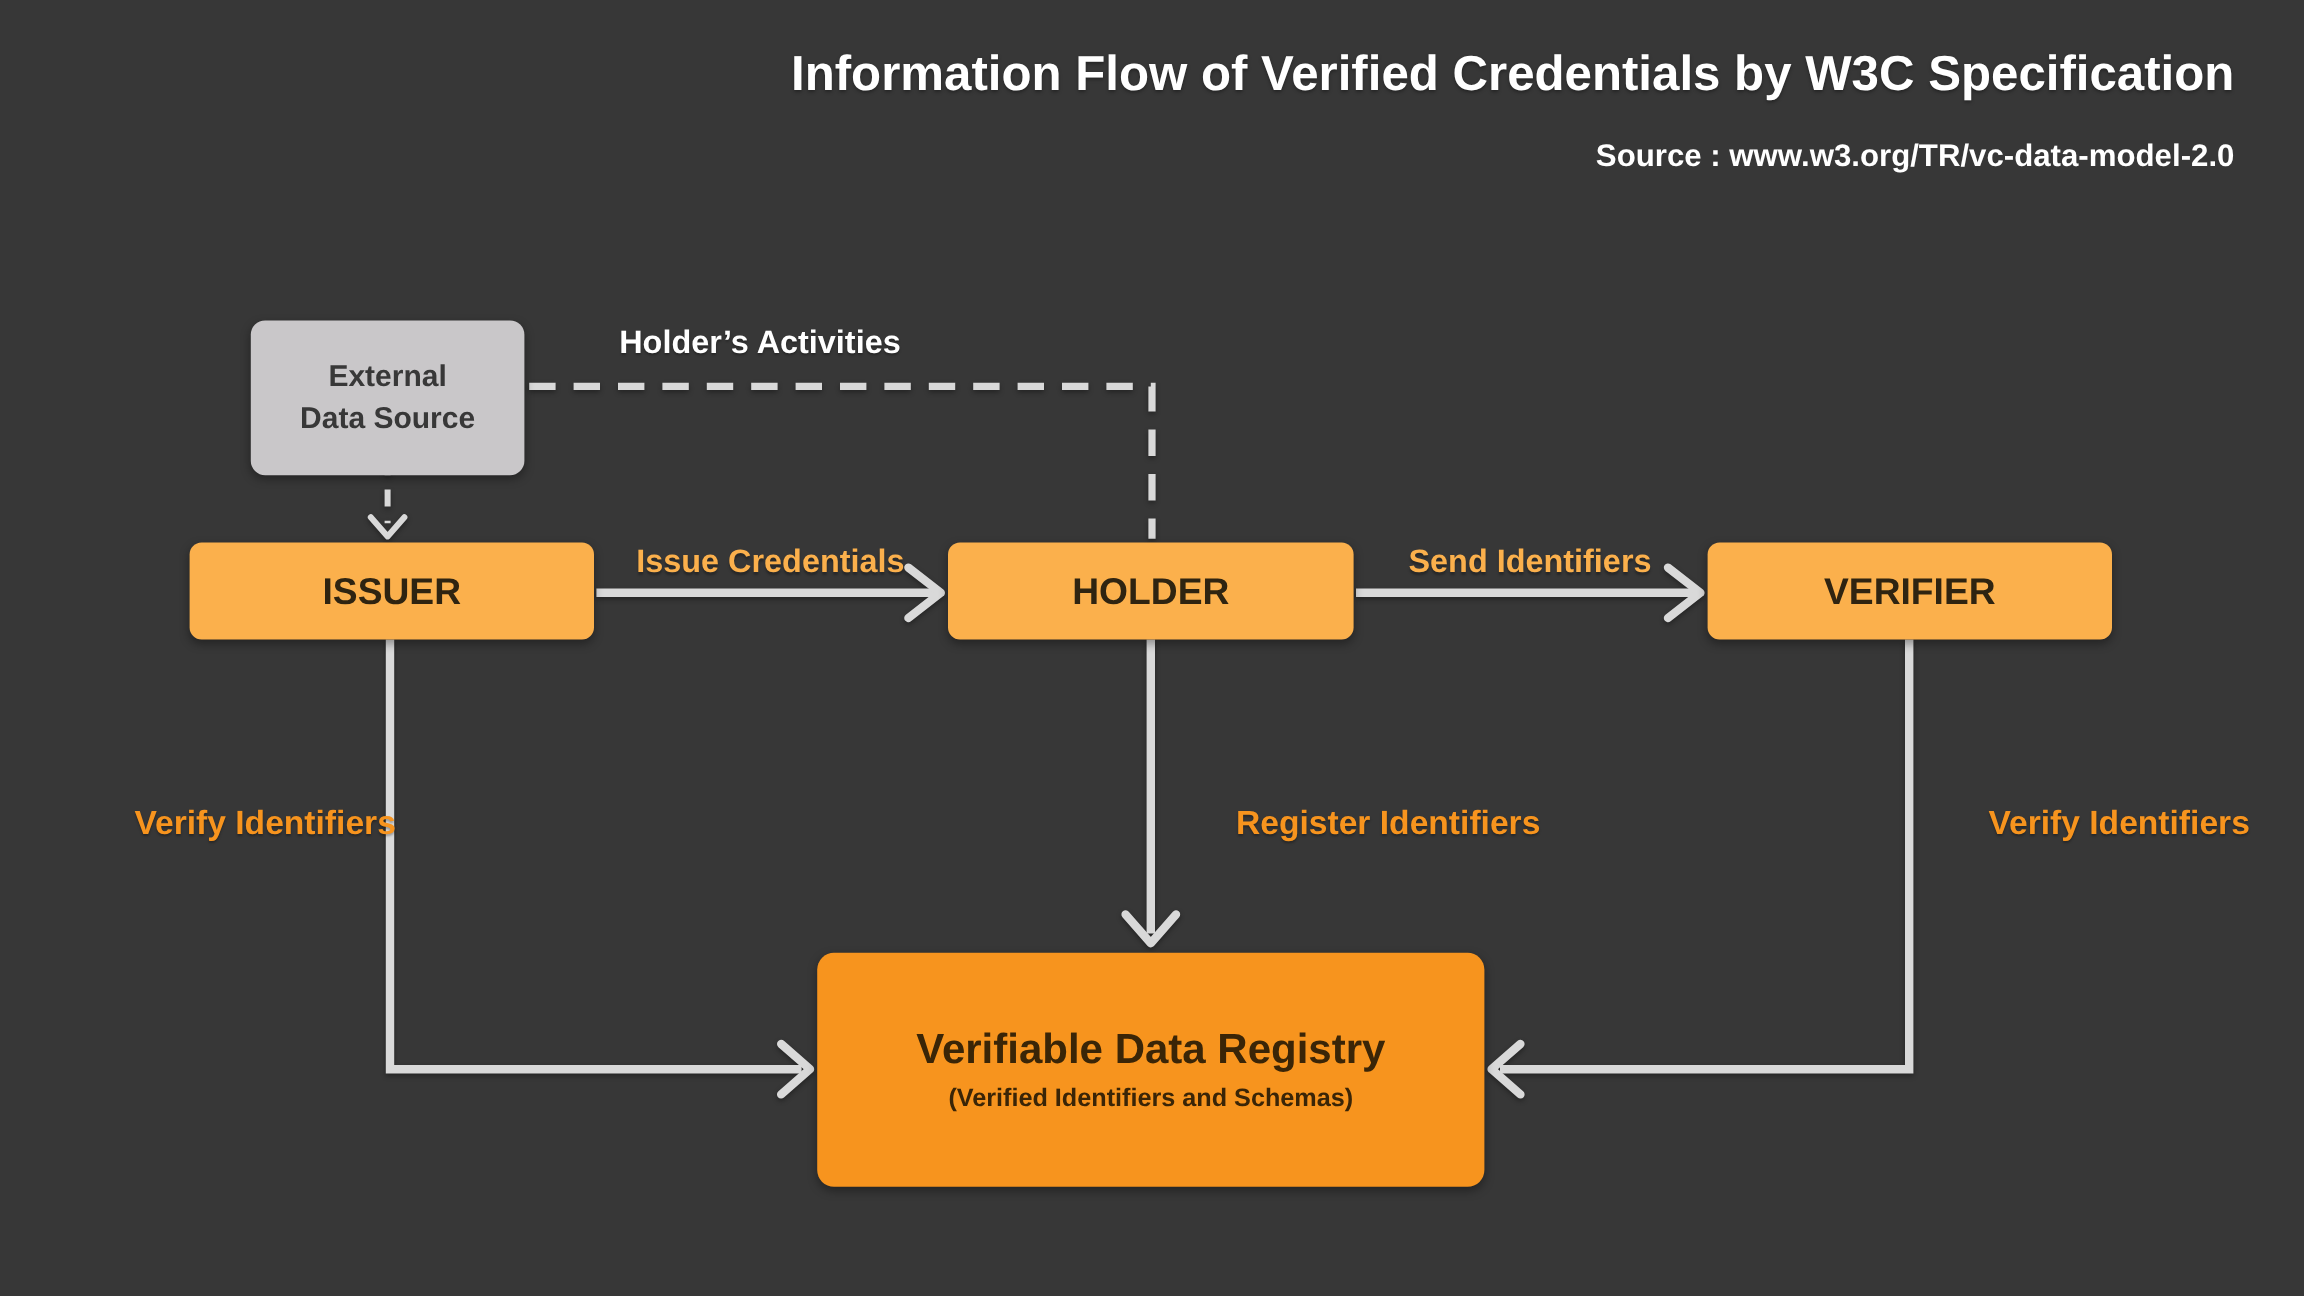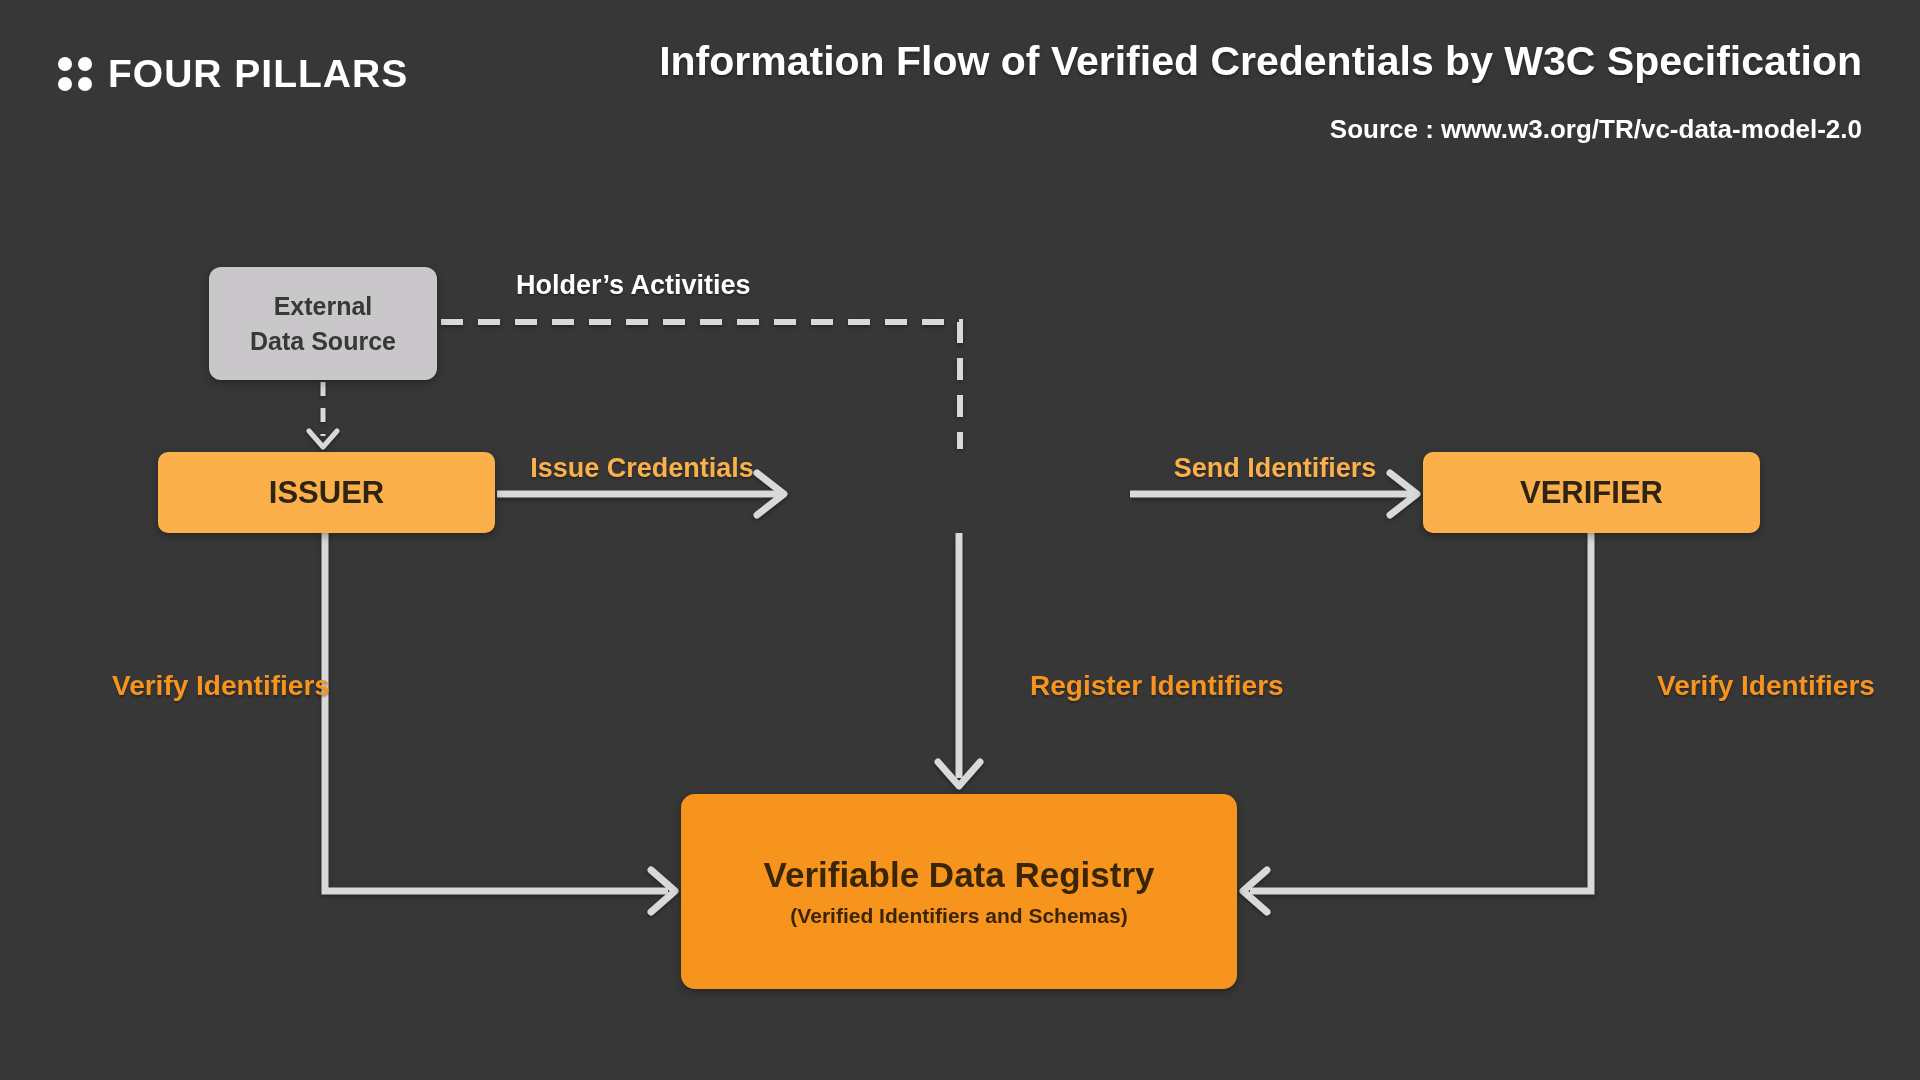--- a/index.html
+++ b/index.html
@@ -48,21 +48,21 @@
   .arrowhead{stroke:var(--color-arrow-gray);fill:none;stroke-width:7px;stroke-linecap:round;stroke-linejoin:round;}
   .arrowhead-thin{stroke-width:5px;}
 
   
   .node{
     position:absolute;display:flex;flex-direction:column;align-items:center;justify-content:center;
     border-radius:10px;box-shadow:0 3px 8px rgba(0,0,0,.35);
     color:var(--color-text-dark);font-weight:bold;text-align:center;
   }
   .node-eds{
-    left:209px;top:267px;width:228px;height:113px;
+    left:209px;top:267px;width:228px;height:129px;
     background:var(--color-node-gray);border-radius:12px;
     font-size:25px;line-height:35px;color:#383838;
   }
   .node-pillar{background:var(--color-node-orange);font-size:31px;height:81px;top:452px;}
   .node-issuer{left:158px;width:337px;text-align:center;}
   .node-holder{left:790px;width:338px;}
   .node-verifier{left:1423px;width:337px;}
   .node-registry{
     left:681px;top:794px;width:556px;height:195px;
     background:var(--color-registry-orange);border-radius:14px;
@@ -81,29 +81,20 @@
   .lbl-send-presentation{left:1275px;top:453px;transform:translateX(-50%);}
   .lbl-verify-left{left:72px;top:670px;}
   .lbl-register{left:990px;top:670px;}
   .lbl-verify-right{left:1617px;top:670px;}
 </style>
 </head>
 <body>
 
 <div class="canvas">
 
-  <div class="logo">
-    <span class="logo-dots">
-      <span></span>
-        <span></span>
-        <span></span>
-        <span></span>
-    </span>
-    <span class="logo-text">FOUR PILLARS</span>
-  </div>
   <div class="page-title">Information Flow of Verified Credentials by W3C Specification</div>
   <div class="page-source">Source : www.w3.org/TR/vc-data-model-2.0</div>
 
   <svg class="wires" width="1920" height="1080" viewBox="0 0 1920 1080">
 
     <line class="wire wire-dashed-thin" x1="323" y1="382" x2="323" y2="436"></line>
     <polyline class="arrowhead arrowhead-thin" points="309,431 323,447 337,431"></polyline>
 
     <path class="wire wire-dashed" d="M 441 322 H 960 V 449"></path>
 
@@ -125,20 +116,23 @@
 
   <div class="node node-eds">
     <span>External</span>
     <span>Data Source</span>
   </div>
 
   <div class="node node-pillar node-issuer">
     <span>ISSUER</span>
   </div>
 
+  <div class="node node-pillar node-holder">
+    <span>HOLDER</span>
+  </div>
 
   <div class="node node-pillar node-verifier">
     <span>VERIFIER</span>
   </div>
 
   <div class="node node-registry">
     <span class="registry-title">Verifiable Data Registry</span>
     <span class="registry-subtitle">(Verified Identifiers and Schemas)</span>
   </div>
 

